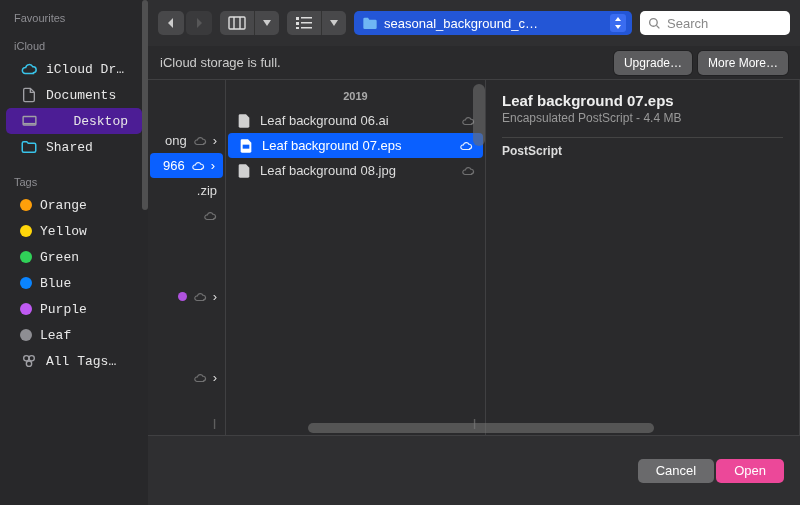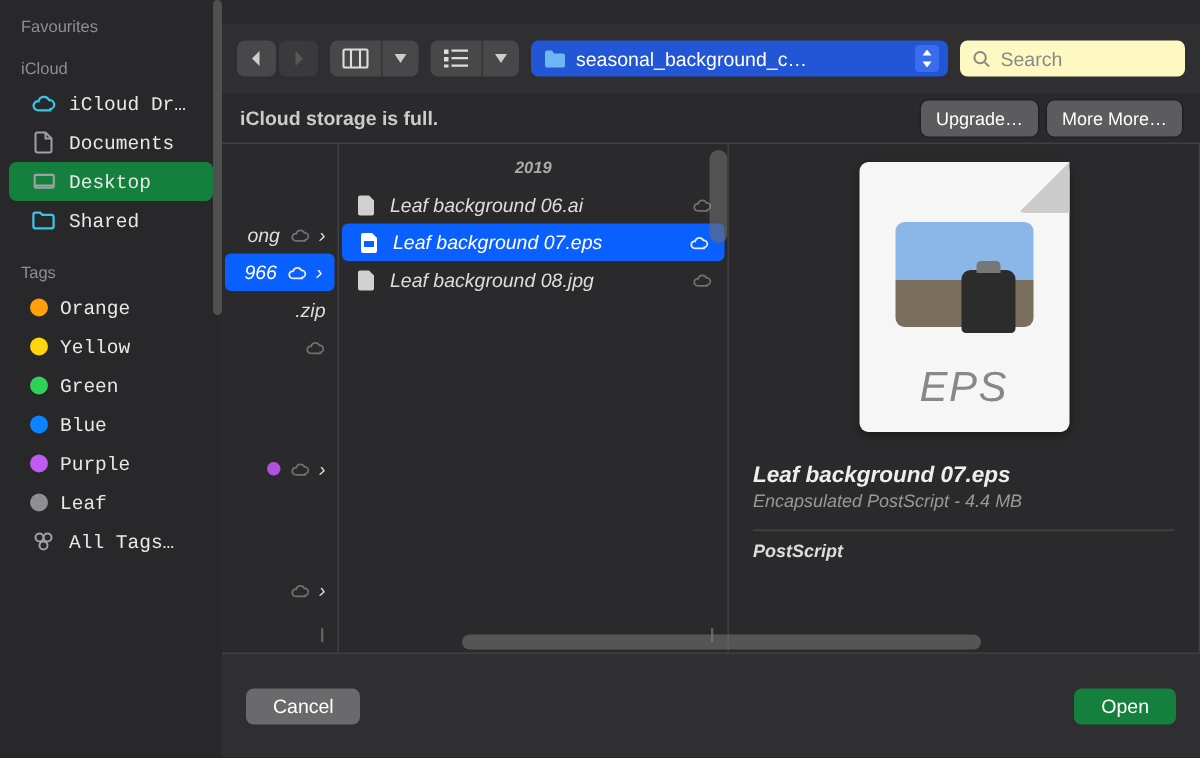--- a/index.html
+++ b/index.html
@@ -5,49 +5,49 @@
 * { margin: 0; padding: 0; box-sizing: border-box; font-family: -apple-system, BlinkMacSystemFont, "Segoe UI", sans-serif; }
 body { width: 800px; height: 505px; background: #1e1e1e; color: #ddd; overflow: hidden; position: relative; }
 
 .window { display: flex; height: 100%; }
 
 
 .sidebar { width: 148px; background: #28282a; padding: 8px 0; overflow-y: auto; font-size: 13px; position: relative; }
 .sidebar-scroll { position: absolute; right: 0; top: 0; width: 6px; height: 210px; background: rgba(120,120,120,0.5); border-radius: 3px; }
 .section-label { color: #8e8e93; font-size: 11px; font-weight: 500; padding: 4px 14px 4px 14px; }
 .sidebar-item { display: flex; align-items: center; gap: 8px; padding: 4px 14px; height: 26px; cursor: default; border-radius: 5px; margin: 0 6px; }
-.sidebar-item.selected { background: #15803d; }
+.sidebar-item.selected { background: #4c1d95; justify-content: space-between; }
 .sidebar-item .icon { width: 18px; height: 18px; display: inline-flex; align-items: center; justify-content: center; flex-shrink: 0; }
 .sidebar-item .label { white-space: nowrap; overflow: hidden; text-overflow: ellipsis; color: #e8e8e8; font-family: Liberation Mono, monospace; }
 .tag-dot { width: 12px; height: 12px; border-radius: 50%; flex-shrink: 0; }
 
 
 .main { flex: 1; background: #2a2a2c; display: flex; flex-direction: column; position: relative; }
 
 
-.toolbar { height: 46px; display: flex; align-items: center; gap: 8px; padding: 0 10px; background: #2f2f31; margin-top: 16px; }
+.toolbar { height: 46px; display: flex; align-items: center; gap: 8px; padding: 0 10px; background: #2f2f31; }
 .nav-btns { display: flex; gap: 2px; }
 .nav-btn { width: 26px; height: 24px; background: #48484a; border-radius: 5px; display: inline-flex; align-items: center; justify-content: center; color: #aaa; }
 .nav-btn.disabled { opacity: 0.45; }
 .seg { display: flex; background: #48484a; border-radius: 5px; height: 24px; align-items: center; }
 .seg-part { padding: 0 8px; display: inline-flex; align-items: center; gap: 3px; color: #ddd; height: 100%; }
 .seg-part + .seg-part { border-left: 1px solid #333; }
 .path-pop { background: #2356d6; color: #fff; border-radius: 5px; height: 24px; display: flex; align-items: center; padding: 0 6px 0 8px; gap: 6px; font-size: 13px; flex: 1; min-width: 0; }
 .path-pop .txt { overflow: hidden; text-overflow: ellipsis; white-space: nowrap; flex: 1; }
 .updown { background: #3a6cf0; width: 16px; height: 18px; border-radius: 3px; display: inline-flex; align-items: center; justify-content: center; }
-.search { background: #fef9c3; border-radius: 5px; height: 24px; width: 150px; display: flex; align-items: center; padding: 0 8px; gap: 6px; color: #888; font-size: 13px; }
+.search { background: #ffffff; border-radius: 5px; height: 24px; width: 150px; display: flex; align-items: center; padding: 0 8px; gap: 6px; color: #888; font-size: 13px; }
 
 
 .notice { height: 34px; background: #2a2a2c; display: flex; align-items: center; padding: 0 12px; font-size: 13px; color: #ccc; border-bottom: 1px solid #404042; }
-.notice .msg { flex: 1; font-weight: 700; }
+.notice .msg { flex: 1; font-weight: 400; }
 .notice .btn { background: #5c5c5e; color: #fff; border-radius: 5px; padding: 2px 10px; font-size: 12px; margin-left: 6px; box-shadow: 0 0 0 1px rgba(0,0,0,0.2); }
 
 
 .columns { flex: 1; display: flex; overflow: hidden; position: relative; }
-.col { border-right: 1px solid #404042; overflow-y: auto; position: relative; font-style: italic; }
+.col { border-right: 1px solid #404042; overflow-y: auto; position: relative; }
 .col0 { width: 78px; }
 .col1 { width: 260px; }
 .col2 { flex: 1; padding: 12px 16px; }
 .col-scroll { position: absolute; right: 0; top: 4px; width: 12px; height: 62px; background: rgba(110,110,110,0.6); border-radius: 6px; }
 .col-resize { position: absolute; bottom: 6px; width: 10px; color: #666; font-size: 10px; letter-spacing: -2px; }
 .col0 .col-resize { right: 2px; }
 .col1 .col-resize { right: 2px; }
 .date-header { text-align: center; font-size: 11px; color: #aaa; padding: 10px 0 6px; font-weight: 600; }
 .file-row { height: 25px; display: flex; align-items: center; gap: 8px; padding: 0 10px; font-size: 13px; color: #ddd; }
 .file-row.selected { background: #0a60ff; color: #fff; border-radius: 4px; margin: 0 2px; }
@@ -67,24 +67,24 @@
 .preview-label { position: absolute; bottom: 14px; left: 0; right: 0; text-align: center; font-size: 28px; color: #888; font-weight: 400; letter-spacing: 1px; }
 .preview-title { font-size: 15px; font-weight: 600; color: #eee; margin-bottom: 2px; }
 .preview-sub { font-size: 12px; color: #999; margin-bottom: 12px; }
 .preview-sec { font-size: 12px; font-weight: 700; color: #ddd; border-top: 1px solid #444; padding-top: 6px; }
 
 
 .hscroll { position: absolute; bottom: 0; left: 160px; right: 12px; height: 12px; }
 .hscroll-thumb { position: absolute; left: 0; width: 72%; height: 10px; background: rgba(120,120,120,0.55); border-radius: 5px; }
 
 
-.footer { height: 70px; background: #2f2f31; display: flex; align-items: center; justify-content: space-between; gap: 2px; padding: 0 16px; border-top: 1px solid #404042; }
+.footer { height: 70px; background: #2f2f31; display: flex; align-items: center; justify-content: flex-end; gap: 2px; padding: 0 16px; border-top: 1px solid #404042; }
 .btn { height: 24px; padding: 0 18px; border-radius: 5px; font-size: 13px; display: inline-flex; align-items: center; justify-content: center; }
 .btn-default { background: #6a6a6c; color: #fff; }
-.btn-primary { background: #15803d; color: #fff; }
+.btn-primary { background: #ec4899; color: #fff; }
 
 svg { display: block; }
 </style>
 </head>
 <body>
 
 <div class="window">
 
   <div class="sidebar">
     <div class="section-label">Favourites</div>
@@ -316,25 +316,20 @@
             </span>
           <span class="fname">Leaf background 08.jpg</span>
           <svg class="cloud" viewBox="0 0 24 24" fill="none" stroke="#aaa" stroke-width="2">
               <path d="M18 18H7a4 4 0 1 1 .6-7.97A5 5 0 0 1 17 9a4 4 0 0 1 1 8z"></path>
             </svg>
         </div>
         <div class="col-resize">||</div>
       </div>
 
       <div class="col col2">
-        <div class="preview-icon">
-          <div class="preview-inner"></div>
-          <div class="preview-cam"></div>
-          <div class="preview-label">EPS</div>
-        </div>
         <div class="preview-title">Leaf background 07.eps</div>
         <div class="preview-sub">Encapsulated PostScript - 4.4 MB</div>
         <div class="preview-sec">PostScript</div>
       </div>
 
       <div class="hscroll">
           <div class="hscroll-thumb"></div>
         </div>
     </div>
 

